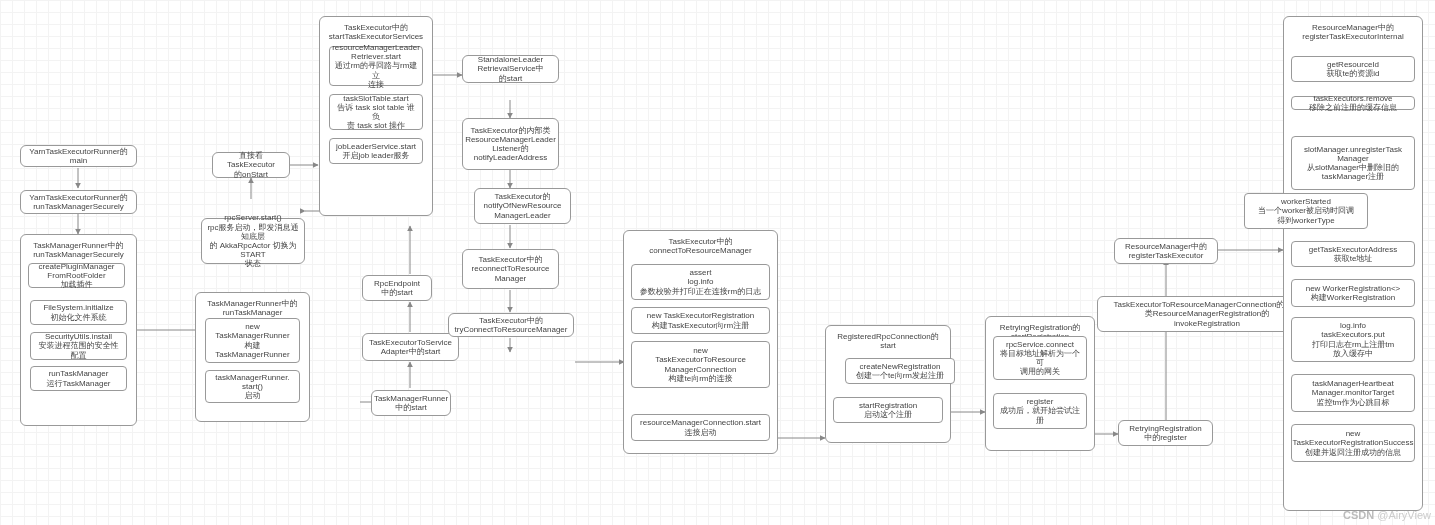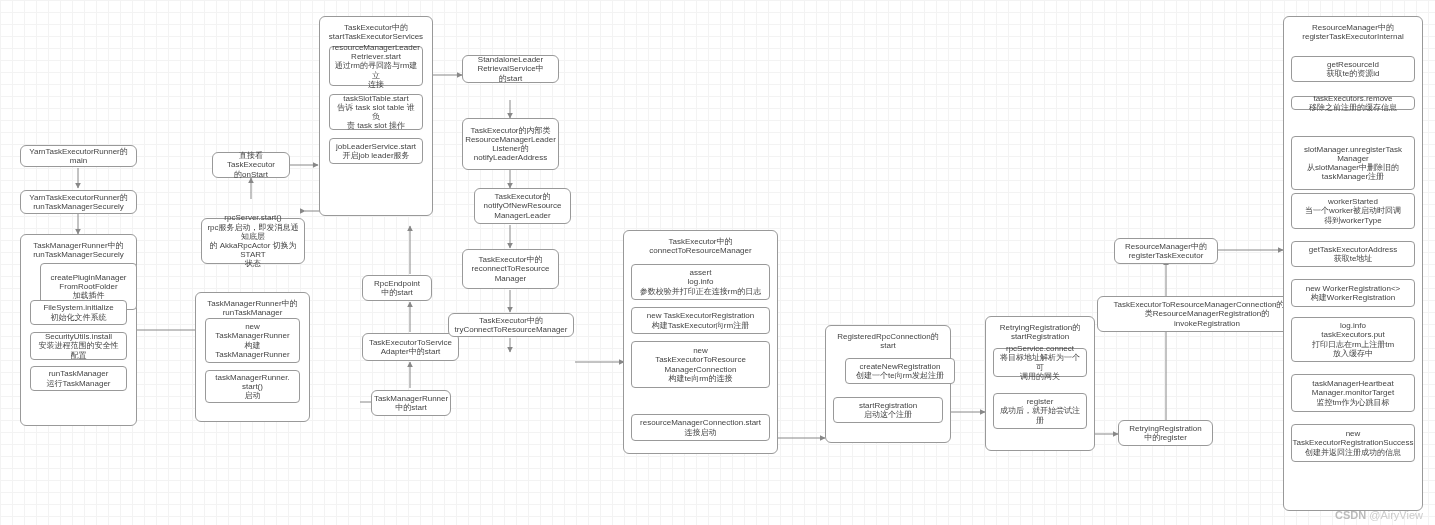--- a/index.html
+++ b/index.html
@@ -10,21 +10,21 @@
       linear-gradient(#f3f3f3 1px,transparent 1px),
       linear-gradient(90deg,#f3f3f3 1px,transparent 1px);
     background-size:12px 12px;
     font-family:Arial,sans-serif;
     font-size:8px;
     color:#444;
     position:relative;
     overflow:hidden;
   }
   .watermark{
-    position:absolute;right:12px;bottom:4px;
+    position:absolute;right:4px;bottom:4px;
     font-size:11px;color:#ccc;
   }
   .watermark b{color:#bbb;font-weight:700;}
   svg.arrows{
     position:absolute;inset:0;width:1435px;height:525px;pointer-events:none;
   }
   .box{
     position:absolute;border:1px solid #999;border-radius:6px;
     background:#fff;box-sizing:border-box;
     display:flex;align-items:center;justify-content:center;text-align:center;
@@ -78,21 +78,21 @@
 <div class="box" style="left:20px;top:145px;width:117px;height:22px">
     <span>YarnTaskExecutorRunner的main</span>
   </div>
 <div class="box" style="left:20px;top:190px;width:117px;height:24px">
     <span>YarnTaskExecutorRunner的<br>runTaskManagerSecurely</span>
   </div>
 
 <div class="box outer" style="left:20px;top:234px;width:117px;height:192px">
   <div class="title">TaskManagerRunner中的<br>runTaskManagerSecurely</div>
 </div>
-<div class="ch" style="left:40px;top:263px;width:97px;height:47px">
+<div class="ch" style="left:28px;top:263px;width:97px;height:25px">
     <span>createPluginManager<br>FromRootFolder<br>加载插件</span>
   </div>
 <div class="ch" style="left:30px;top:300px;width:97px;height:25px">
     <span>FileSystem.initialize<br>初始化文件系统</span>
   </div>
 <div class="ch" style="left:30px;top:332px;width:97px;height:28px">
     <span>SecurityUtils.install<br>安装进程范围的安全性配置</span>
   </div>
 <div class="ch" style="left:30px;top:366px;width:97px;height:25px">
     <span>runTaskManager<br>运行TaskManager</span>
@@ -176,21 +176,21 @@
 <div class="ch" style="left:845px;top:358px;width:110px;height:26px">
     <span>createNewRegistration<br>创建一个te向rm发起注册</span>
   </div>
 <div class="ch" style="left:833px;top:397px;width:110px;height:26px">
     <span>startRegistration<br>启动这个注册</span>
   </div>
 
 <div class="box outer" style="left:985px;top:316px;width:110px;height:135px">
   <div class="title">RetryingRegistration的<br>startRegistration</div>
 </div>
-<div class="ch" style="left:993px;top:348px;width:94px;height:29px">
+<div class="ch" style="left:993px;top:336px;width:94px;height:44px">
     <span>rpcService.connect<br>将目标地址解析为一个可<br>调用的网关</span>
   </div>
 <div class="ch" style="left:993px;top:393px;width:94px;height:36px">
     <span>register<br>成功后，就开始尝试注<br>册</span>
   </div>
 
 <div class="box" style="left:1118px;top:420px;width:95px;height:26px">
     <span>RetryingRegistration<br>中的register</span>
   </div>
 <div class="box" style="left:1097px;top:296px;width:220px;height:36px">
@@ -205,21 +205,21 @@
 </div>
 <div class="ch" style="left:1291px;top:56px;width:124px;height:26px">
     <span>getResourceId<br>获取te的资源id</span>
   </div>
 <div class="ch" style="left:1291px;top:96px;width:124px;height:14px">
     <span>taskExecutors.remove<br>移除之前注册的缓存信息</span>
   </div>
 <div class="ch" style="left:1291px;top:136px;width:124px;height:54px">
     <span>slotManager.unregisterTask<br>Manager<br>从slotManager中删除旧的<br>taskManager注册</span>
   </div>
-<div class="ch" style="left:1291px;top:193px;width:124px;height:36px">
+<div class="ch" style="left:1244px;top:193px;width:124px;height:36px">
     <span>workerStarted<br>当一个worker被启动时回调<br>得到workerType</span>
   </div>
 <div class="ch" style="left:1291px;top:241px;width:124px;height:26px">
     <span>getTaskExecutorAddress<br>获取te地址</span>
   </div>
 <div class="ch" style="left:1291px;top:279px;width:124px;height:28px">
     <span>new WorkerRegistration&lt;&gt;<br>构建WorkerRegistration</span>
   </div>
 <div class="ch" style="left:1291px;top:317px;width:124px;height:45px">
     <span>log.info<br>taskExecutors.put<br>打印日志在rm上注册tm<br>放入缓存中</span>

